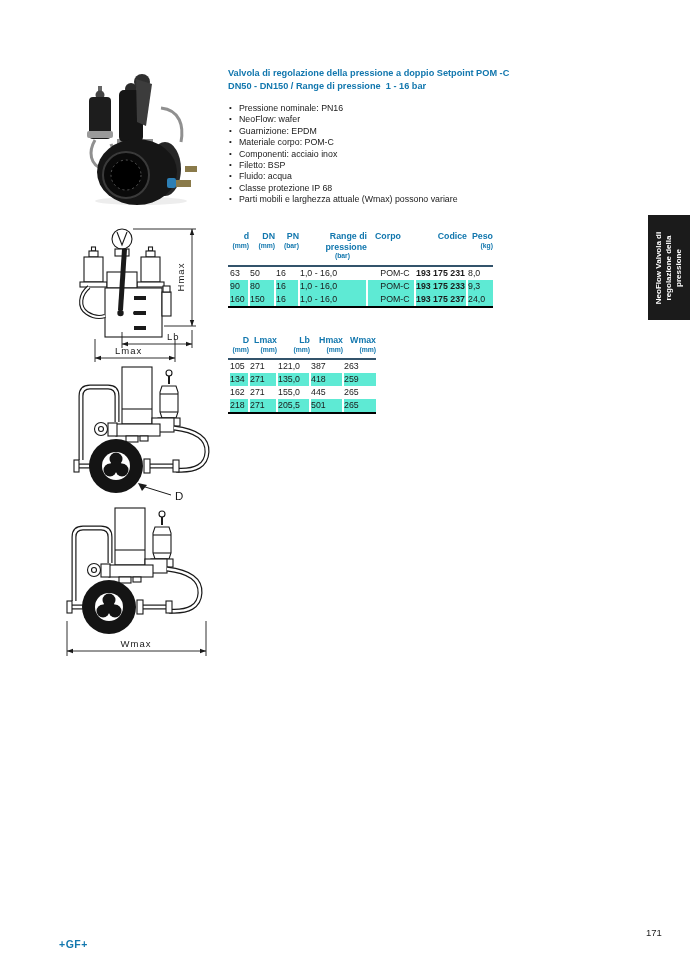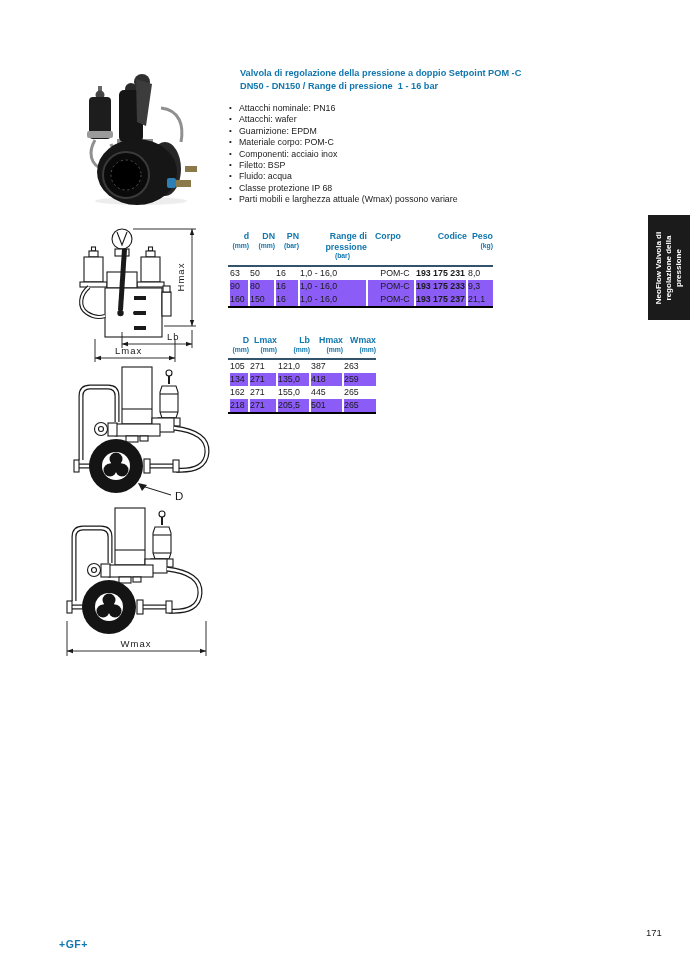--- a/index.html
+++ b/index.html
@@ -3,41 +3,41 @@
 <meta charset="utf-8">
 <style>
   html,body{margin:0;padding:0;}
   body{
     width:690px;height:971px;position:relative;background:#ffffff;
     font-family:"Liberation Sans",sans-serif;color:#1a1a1a;overflow:hidden;
   }
   .abs{position:absolute;}
 
   
-  .title{left:240px;top:67px;width:330px;color:#1277ae;font-weight:bold;
+  .title{left:228px;top:67px;width:330px;color:#1277ae;font-weight:bold;
          font-size:9.2px;line-height:13px;}
   .title div{white-space:pre-wrap;}
 
   
   .bullets{left:228px;top:103px;width:300px;font-size:8.8px;line-height:11.4px;list-style:none;margin:0;padding:0;}
   .bullets li{position:relative;padding-left:11px;}
   .bullets .dot{position:absolute;left:1px;top:-1px;font-size:8px;}
 
   
   .spec-table{border-collapse:collapse;table-layout:fixed;font-size:8.8px;color:#1a1a1a;}
   .spec-table th{font-weight:bold;color:#1277ae;text-align:right;vertical-align:top;
                  padding:0 0 4px 0;border-bottom:2px solid #33536b;}
   .spec-table th .hl{font-size:8.8px;line-height:10.5px;}
   .spec-table th .hu{font-size:6.8px;line-height:8.5px;}
   .spec-table th.left{text-align:left;padding-left:8px;}
   .spec-table th.range .hu{padding-right:17px;}
   .spec-table td{text-align:left;height:13px;line-height:13px;padding:0;border-left:2px solid #fff;}
   .spec-table td.left{text-align:center;padding-left:8px;}
   .spec-table td.bold{font-weight:bold;}
-  .spec-table tr.shade td{background:#8b5cf6;}
+  .spec-table tr.shade td{background:#5eead4;}
   .spec-table tbody tr:last-child td{border-bottom:2px solid #000000;}
   #table1-wrap{left:228px;top:231px;}
   #table2-wrap{left:228px;top:335px;}
 
   
   .side-tab{right:0;top:215px;width:42px;height:105px;background:#1b1b1b;
             display:flex;align-items:center;justify-content:center;}
   .side-tab-text{transform:rotate(-90deg);color:#fff;font-size:8px;font-weight:bold;
                  line-height:10px;text-align:center;white-space:nowrap;}
 
@@ -49,22 +49,22 @@
 </style>
 </head>
 <body>
 
 <div class="abs title">
   <div>Valvola di regolazione della pressione a doppio Setpoint POM -C</div>
   <div>DN50 - DN150 / Range di pressione  1 - 16 bar</div>
 </div>
 
 <ul class="abs bullets">
-  <li><span class="dot">•</span><span>Attacchi nominale: PN16</span></li>
-  <li><span class="dot">•</span><span>Attacchi: wafer</span></li>
+  <li><span class="dot">•</span><span>Pressione nominale: PN16</span></li>
+  <li><span class="dot">•</span><span>NeoFlow: wafer</span></li>
   <li><span class="dot">•</span><span>Guarnizione: EPDM</span></li>
   <li><span class="dot">•</span><span>Materiale corpo: POM-C</span></li>
   <li><span class="dot">•</span><span>Componenti: acciaio inox</span></li>
   <li><span class="dot">•</span><span>Filetto: BSP</span></li>
   <li><span class="dot">•</span><span>Fluido: acqua</span></li>
   <li><span class="dot">•</span><span>Classe protezione IP 68</span></li>
   <li><span class="dot">•</span><span>Parti mobili e larghezza attuale (Wmax) possono variare</span></li>
 </ul>
 
 <div class="abs" id="table1-wrap">
@@ -127,21 +127,21 @@
           <td class="bold">193 175 233</td>
           <td>9,3</td>
         </tr>
         <tr class="shade">
           <td>160</td>
           <td>150</td>
           <td>16</td>
           <td>1,0 - 16,0</td>
           <td class="left">POM-C</td>
           <td class="bold">193 175 237</td>
-          <td>21,1</td>
+          <td>24,0</td>
         </tr>
       </tbody>
   </table>
 </div>
 
 <div class="abs" id="table2-wrap">
   <table class="spec-table">
     <colgroup>
       <col style="width:20px">
         <col style="width:28px">

